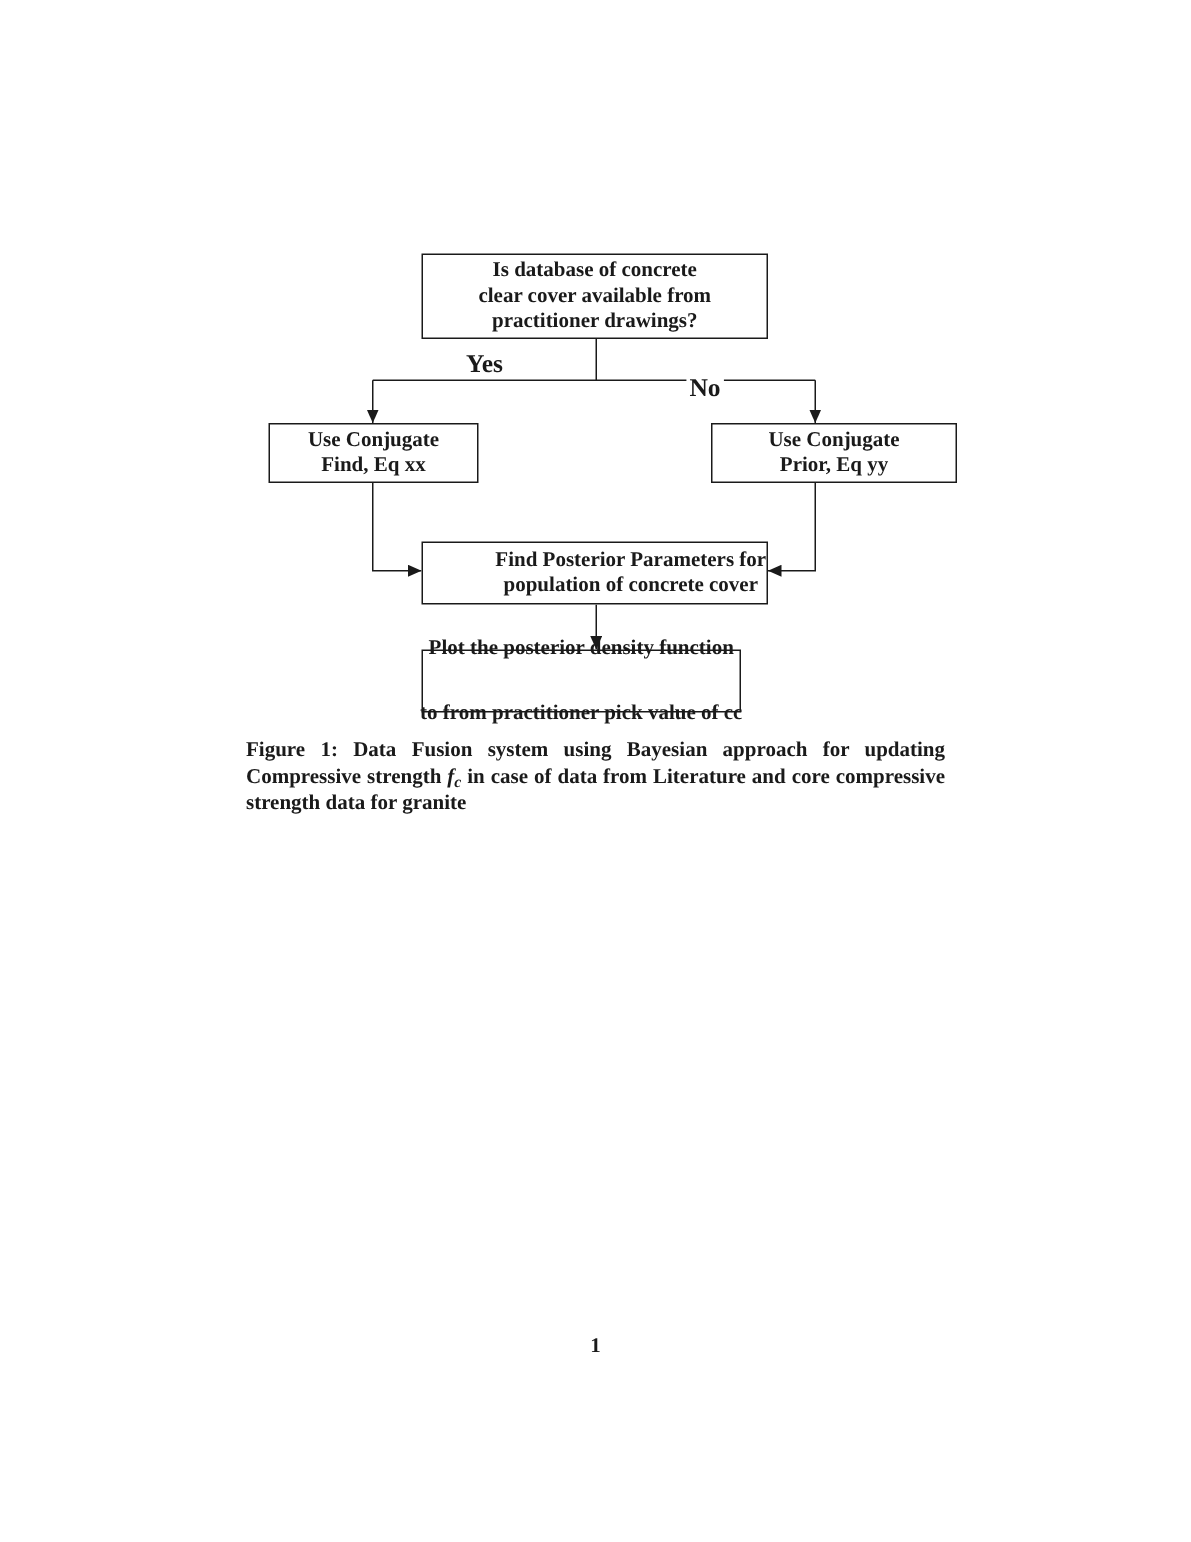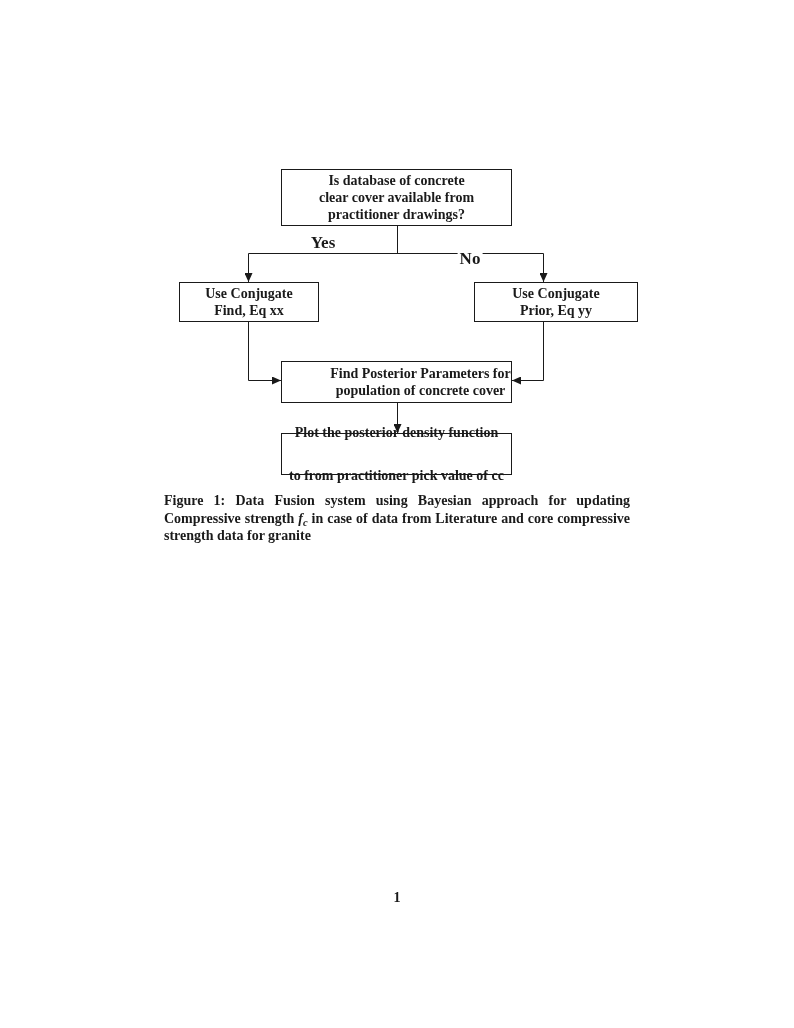--- a/index.html
+++ b/index.html
@@ -38,21 +38,21 @@
     justify-content: center;
     text-align: center;
     font-size: 14px;
     line-height: 17px;
   }
   .node-line { display: block; white-space: nowrap; }
   .node-question  { left: 281px; top: 169px; width: 231px; height: 57px; }
   .node-jeffreys  { left: 179px; top: 282px; width: 140px; height: 40px; }
   .node-conjugate { left: 474px; top: 282px; width: 164px; height: 40px; }
   .node-posterior { left: 281px; top: 361px; width: 231px; height: 42px; padding-left: 48px; }
-  .node-plot      { left: 281px; top: 433px; width: 231px; height: 42px; gap: 26px; }
+  .node-plot      { left: 281px; top: 433px; width: 213px; height: 42px; gap: 26px; }
   .edge-label {
     position: absolute;
     transform: translateX(-50%);
     font-size: 17px;
     line-height: 17px;
     background: var(--page-background);
     padding: 0 2px;
   }
   .label-yes { left: 323px; top: 234px; }
   .label-no  { left: 470px; top: 250px; }

